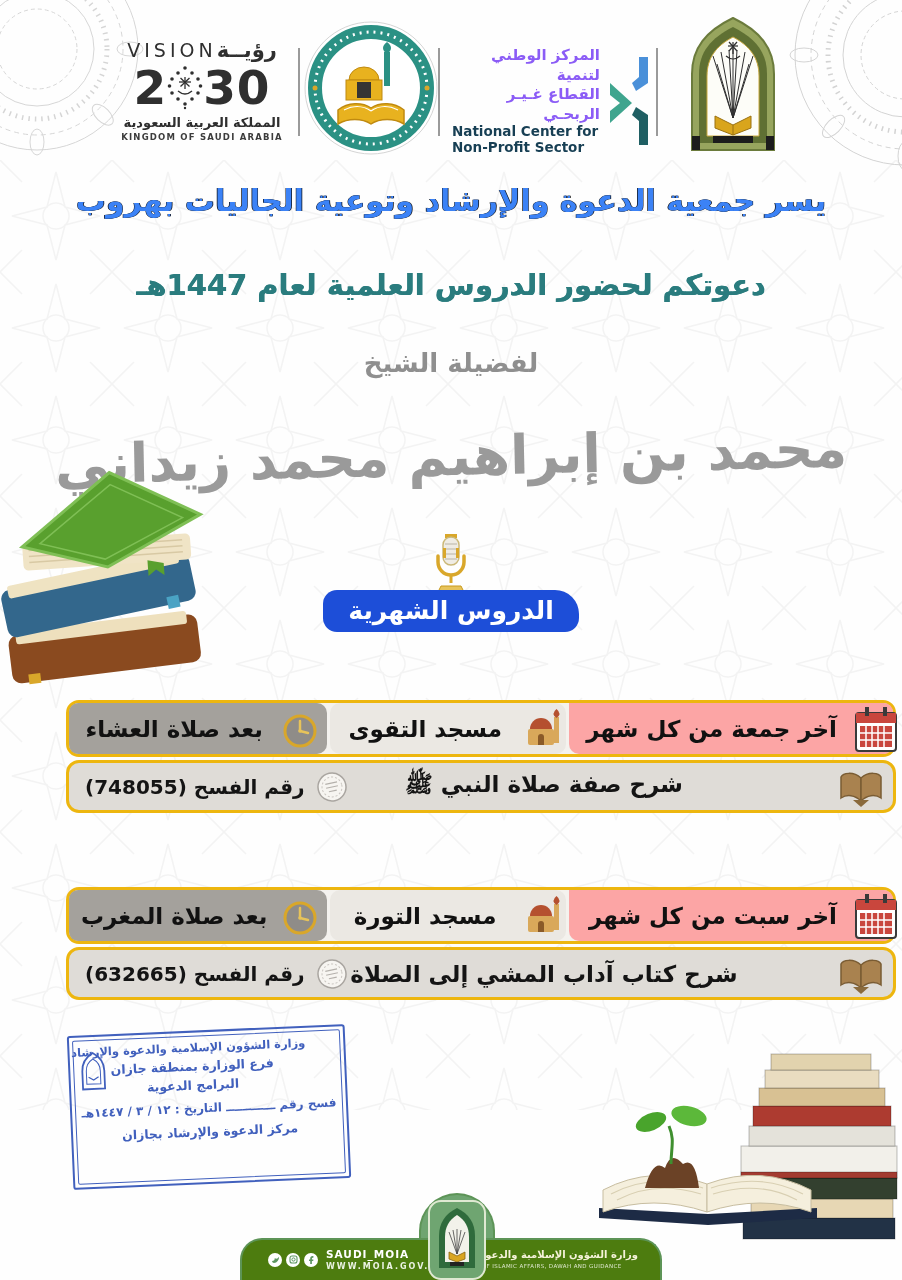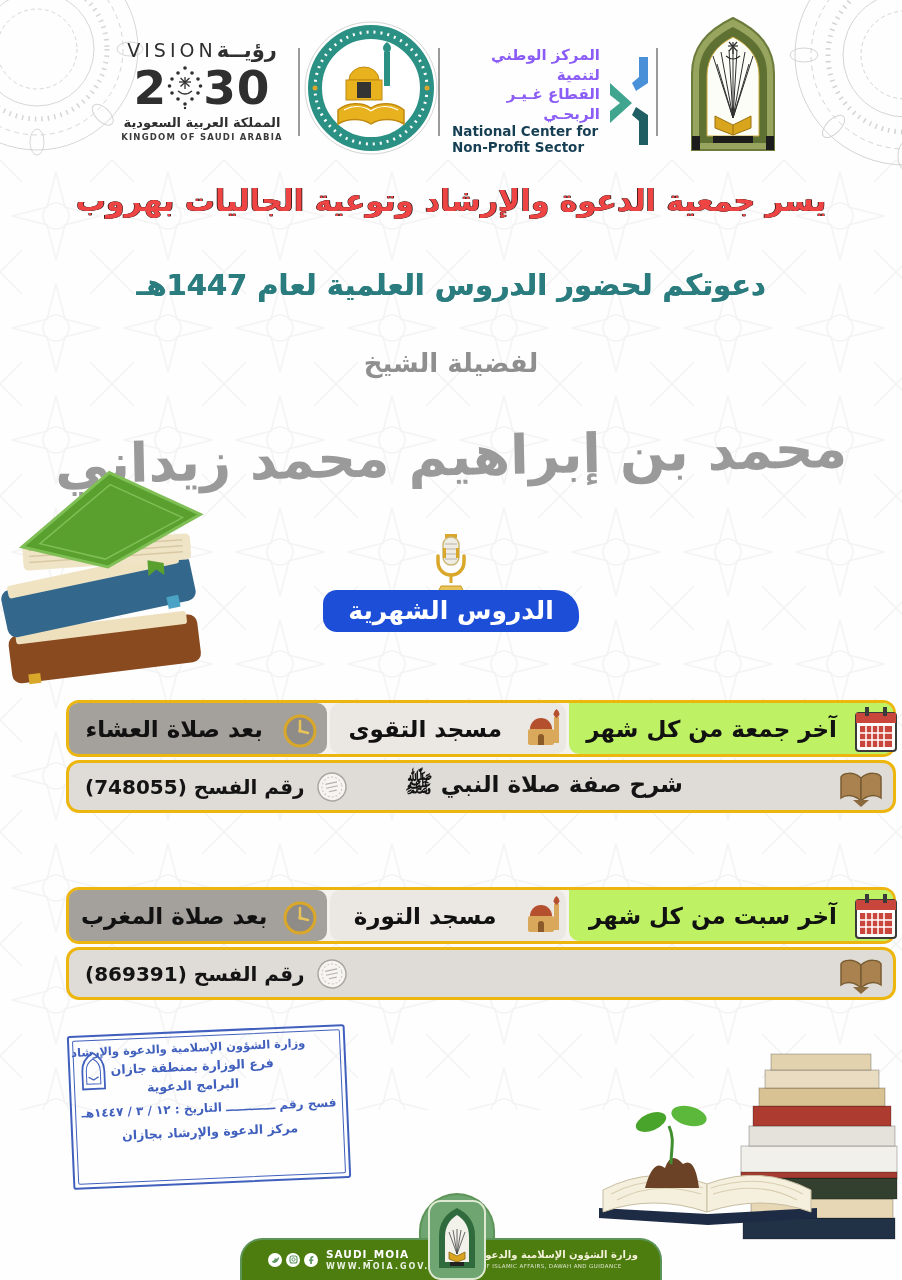--- a/index.html
+++ b/index.html
@@ -22,37 +22,37 @@
   .vision .v-country-ar{font-size:13px;font-weight:bold;margin-top:4px;}
   .vision .v-country-en{font-size:8.5px;letter-spacing:1.2px;color:#3c3c3c;margin-top:2px;font-weight:bold;}
 
   .ncnp{position:absolute;left:452px;top:46px;width:200px;display:flex;align-items:center;gap:8px;}
   .ncnp .txt{flex:1;text-align:right;}
   .ncnp .ar{font-size:15px;font-weight:bold;color:#8b5cf6;line-height:1.3;}
   .ncnp .en{font-size:13.5px;font-weight:bold;color:#173f54;line-height:1.15;text-align:left;}
 
   
   .main-title{position:absolute;left:30px;right:30px;top:183px;text-align:center;font-size:30px;font-weight:bold;
-              white-space:nowrap;color:#ef4444;text-shadow:.6px 0 0 #121212,-.6px 0 0 #121212;}
+              white-space:nowrap;color:#3b82f6;text-shadow:.6px 0 0 #121212,-.6px 0 0 #121212;}
   .sub-title{position:absolute;left:30px;right:30px;top:268px;text-align:center;font-size:29px;font-weight:bold;
              white-space:nowrap;color:#2a7c7e;text-shadow:.5px 0 0 #2a7c7e;}
   .sheikh-intro{position:absolute;left:0;right:0;top:348px;text-align:center;font-size:26px;font-weight:bold;color:#8f8f8f;}
   .sheikh-name{position:absolute;left:0;right:0;top:425px;text-align:center;font-size:54px;font-weight:bold;color:#9a9a9a;
                white-space:nowrap;transform:rotate(-1.2deg);letter-spacing:-1px;}
 
   .badge{position:absolute;left:50%;top:590px;transform:translateX(-50%);width:256px;height:42px;background:#1d4ed8;
          border-radius:14px 24px 14px 14px;color:#ffffff;font-size:25px;font-weight:bold;text-align:center;line-height:42px;}
 
   
   .lesson-block{position:absolute;left:66px;width:830px;}
   .bar{position:relative;border:3px solid #edb60f;border-radius:13px;background:#f4f2ee;box-sizing:border-box;}
   .bar-a{height:57px;}
   .bar-a .inner{position:absolute;inset:0;border-radius:9px;overflow:hidden;display:flex;direction:rtl;}
   .seg{display:flex;align-items:center;box-sizing:border-box;position:relative;}
-  .seg-day{flex:1.30;background:#bef264;border-radius:0 0 0 10px;padding-right:56px;}
+  .seg-day{flex:1.30;background:#fca5a5;border-radius:0 0 0 10px;padding-right:56px;}
   .seg-mosque{flex:0.92;background:#ebe8e3;border-radius:10px;margin:0 3px;justify-content:center;padding-right:46px;}
   .seg-time{flex:1.02;background:#a4a19c;border-radius:0 10px 10px 0;justify-content:center;padding-right:48px;}
   .seg .lbl{font-size:23px;font-weight:bold;color:#111;white-space:nowrap;}
   .icon-cal{position:absolute;right:-6px;top:2px;z-index:3;}
   .icon-mosque{position:absolute;right:2px;top:4px;}
   .icon-clock{position:absolute;right:8px;top:9px;}
   .bar-b{height:53px;margin-top:3px;background:#dfdcd7;}
   .icon-book{position:absolute;right:10px;top:7px;}
   .lesson-title{position:absolute;left:230px;right:104px;top:50%;transform:translateY(-50%);
                 text-align:center;font-size:23px;font-weight:bold;direction:rtl;white-space:nowrap;}
@@ -383,31 +383,32 @@
       </span>
     </div>
     <div class="bar bar-b">
       <span class="icon-book">
         <svg width="44" height="38" viewBox="0 0 44 38">
           <path d="M22,8 C14,1 4,3 2,7 L2,28 C8,24 16,25 22,31 Z" fill="#a9824f" stroke="#7a5c33" stroke-width="1.5"></path>
           <path d="M22,8 C30,1 40,3 42,7 L42,28 C36,24 28,25 22,31 Z" fill="#a9824f" stroke="#7a5c33" stroke-width="1.5"></path>
           <path d="M14,30 L22,37 L30,30" fill="#8a6a3c"></path>
         </svg>
       </span>
+      <div class="lesson-title">شرح كتاب آداب المشي إلى الصلاة</div>
       <div class="permit">
         <span>
           <svg width="34" height="34" viewBox="0 0 34 34">
             <g transform="rotate(-12 17 17)">
               <circle cx="17" cy="17" r="14" fill="#f7f5f1" stroke="#a9a5a0" stroke-width="1.5"></circle>
               <circle cx="17" cy="17" r="10" fill="none" stroke="#c9c5c0" stroke-width="1" stroke-dasharray="2 2"></circle>
               <path d="M11,13 H23 M11,17 H23 M13,21 H21" stroke="#b5b1ac" stroke-width="1.2"></path>
             </g>
           </svg>
         </span>
-        <span class="lbl">رقم الفسح (869391)</span>
+        <span class="lbl">رقم الفسح (632665)</span>
       </div>
     </div>
   </div>
 
   <div class="stamp">
     <div class="inner-border"></div>
     <span class="stamp-arch">
       <svg width="30" height="44" viewBox="0 0 30 44">
         <path d="M15,4 C8,8 4,14 4,22 L4,40 L26,40 L26,22 C26,14 22,8 15,4 Z" fill="none" stroke="#4160bd" stroke-width="1.8"></path>
         <path d="M15,10 C10,13 8,17 8,22 L8,35 L22,35 L22,22 C22,17 20,13 15,10 Z" fill="none" stroke="#4160bd" stroke-width="1"></path>

